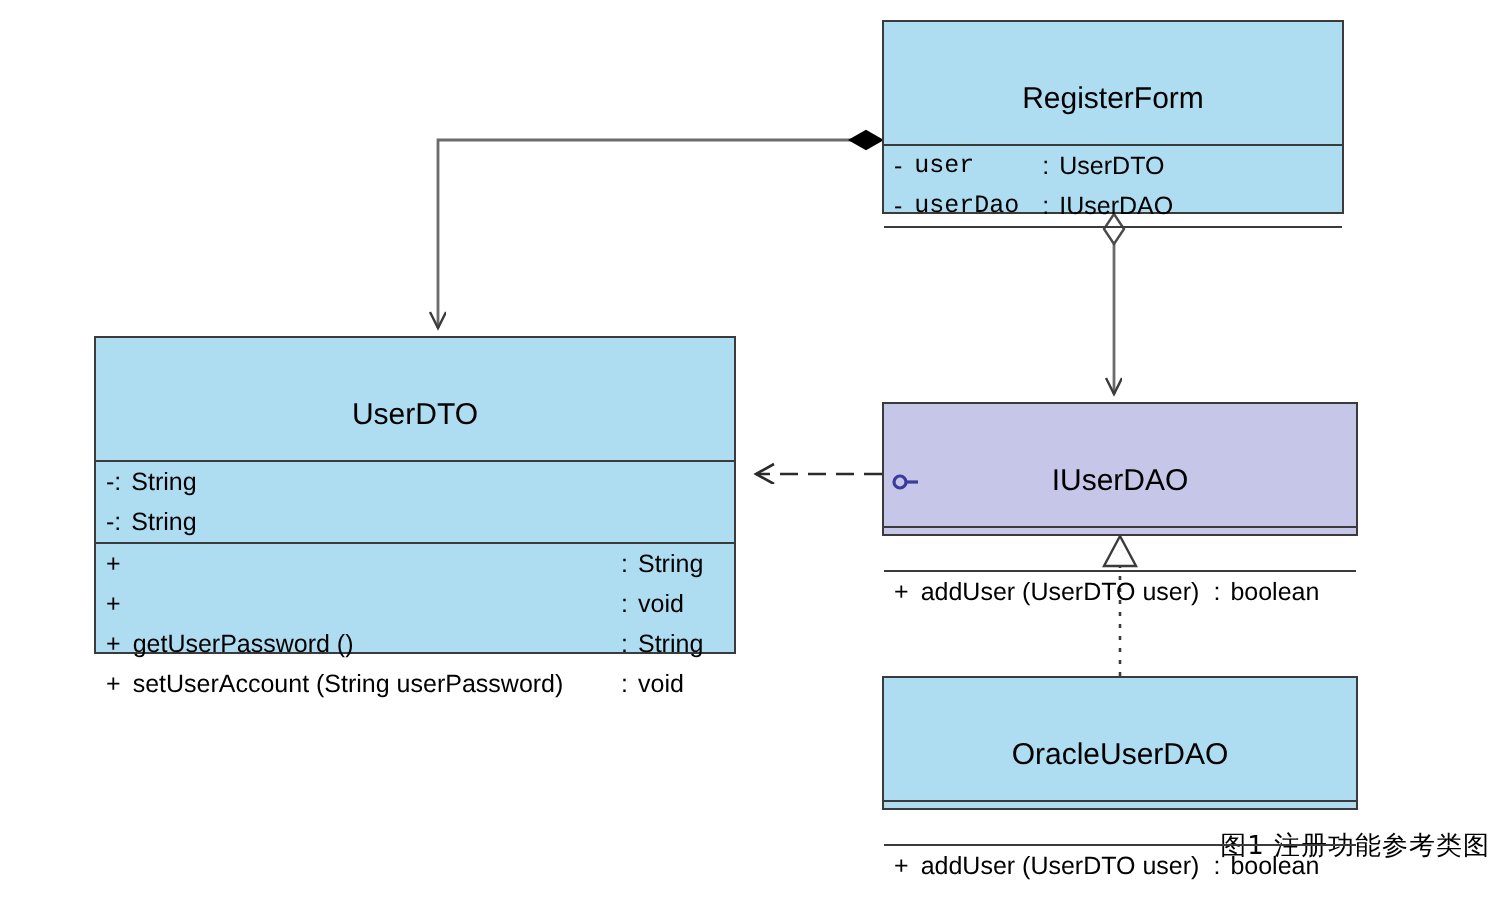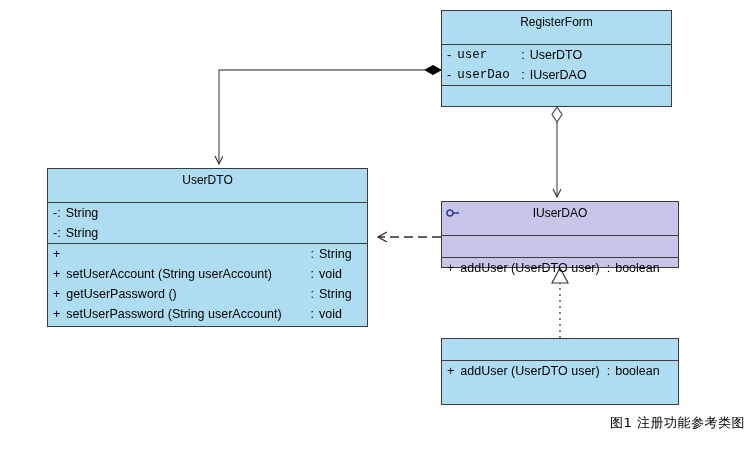--- a/index.html
+++ b/index.html
@@ -33,25 +33,26 @@
   .compartment {
     box-sizing: border-box;
     border-bottom: 1px solid #3b3b3b;
     padding: 0;
   }
   .compartment.last {
     border-bottom: none;
   }
   .cls-title {
     text-align: center;
-    font-size: 12px;
+    font-size: 15px;
     color: #000;
     line-height: 22px;
     height: 34px;
     position: relative;
+    margin-top: 28px;
   }
   .member {
     font-size: 12.5px;
     color: #000;
     line-height: 20px;
     height: 20px;
     padding: 0 4px 0 5px;
     display: flex;
     align-items: center;
     white-space: nowrap;
@@ -180,35 +181,34 @@
     </div>
     <div class="compartment last">
       <div class="member">
         <span class="m-sig">+</span>
         <span class="m-spacer"></span>
         <span class="m-type">:</span>
         <span class="m-type" style="padding-left:5px; width:44px;">String</span>
       </div>
       <div class="member">
         <span class="m-sig">+</span>
-        <span class="m-sig" style="padding-left:6px;">setUserAccount (String userAccount)</span>
         <span class="m-spacer"></span>
         <span class="m-type">:</span>
         <span class="m-type" style="padding-left:5px; width:44px;">void</span>
       </div>
       <div class="member">
         <span class="m-sig">+</span>
         <span class="m-sig" style="padding-left:6px;">getUserPassword ()</span>
         <span class="m-spacer"></span>
         <span class="m-type">:</span>
         <span class="m-type" style="padding-left:5px; width:44px;">String</span>
       </div>
       <div class="member">
         <span class="m-sig">+</span>
-        <span class="m-sig" style="padding-left:6px;">setUserPassword (String userAccount)</span>
+        <span class="m-sig" style="padding-left:6px;">setUserAccount (String userPassword)</span>
         <span class="m-spacer"></span>
         <span class="m-type">:</span>
         <span class="m-type" style="padding-left:5px; width:44px;">void</span>
       </div>
     </div>
   </div>
 
   <div class="uml-class iface" style="left:441px; top:201px; width:238px; height:67px;">
     <div class="compartment cls-title">
       <svg class="iface-icon" viewBox="0 0 14 12" width="14" height="12">
@@ -222,20 +222,21 @@
       <div class="member">
         <span class="m-sig">+</span>
         <span class="m-sig" style="padding-left:6px;">addUser (UserDTO user)</span>
         <span class="m-type" style="padding-left:7px;">:</span>
         <span class="m-type" style="padding-left:5px;">boolean</span>
       </div>
     </div>
   </div>
 
   <div class="uml-class" style="left:441px; top:338px; width:238px; height:67px;">
+    <div class="compartment cls-title">OracleUserDAO</div>
     <div class="compartment blank-compartment"></div>
     <div class="compartment last">
       <div class="member">
         <span class="m-sig">+</span>
         <span class="m-sig" style="padding-left:6px;">addUser (UserDTO user)</span>
         <span class="m-type" style="padding-left:7px;">:</span>
         <span class="m-type" style="padding-left:5px;">boolean</span>
       </div>
     </div>
   </div>

